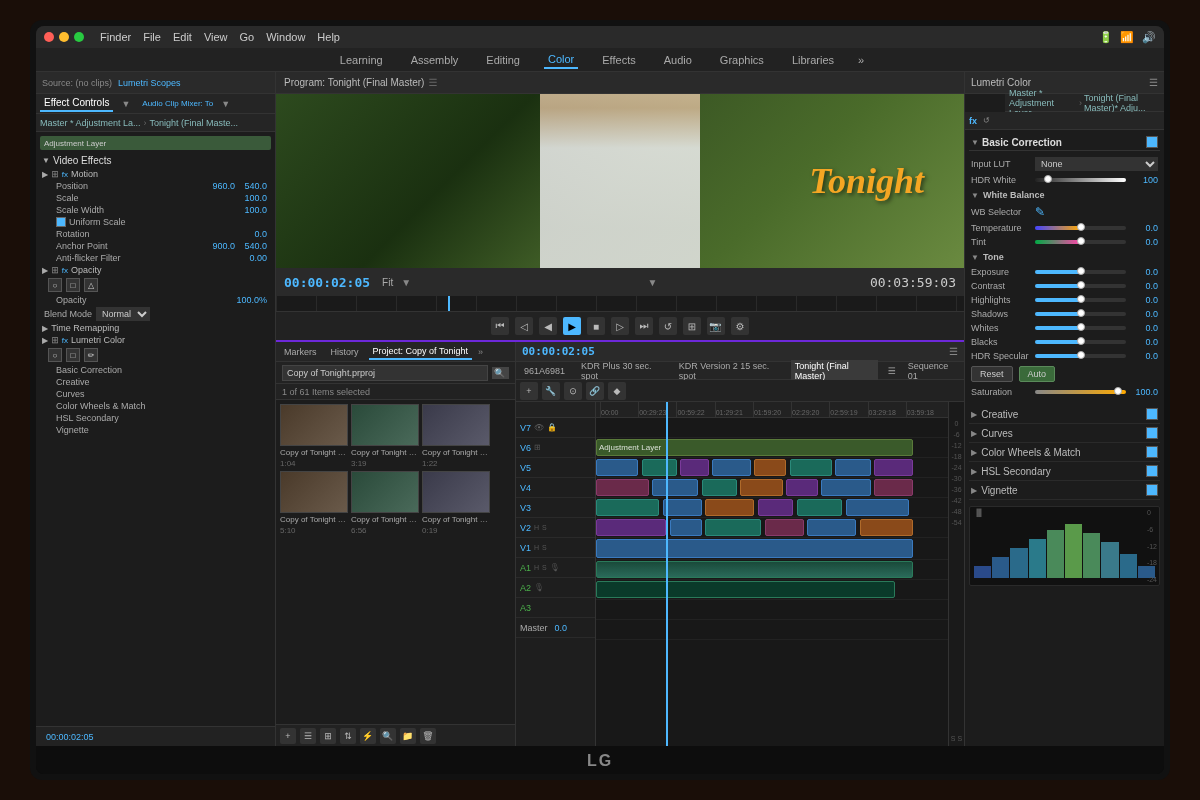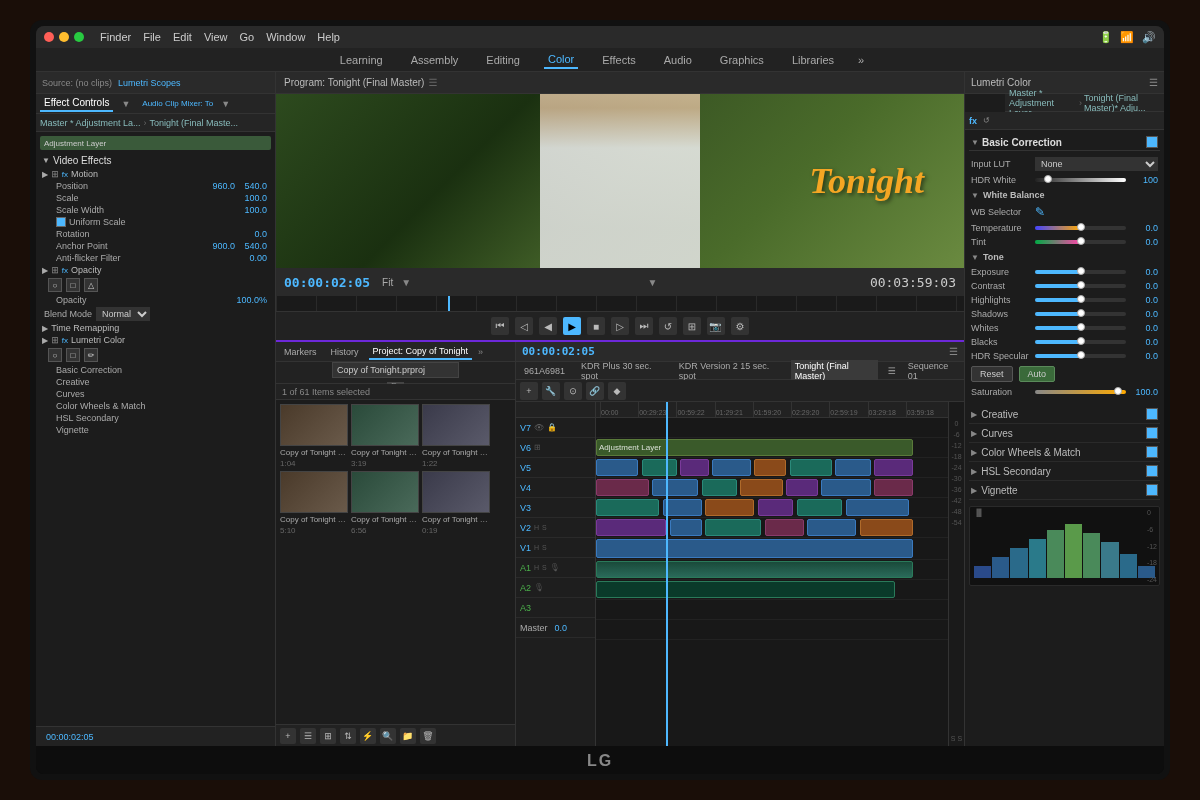--- a/index.html
+++ b/index.html
@@ -624,21 +624,20 @@
     .proj-tab { cursor: pointer; padding: 2px 4px; }
     .proj-tab.active { color: #fff; border-bottom: 2px solid #4db8ff; }
     .project-search {
       height: 22px;
       background: #222;
       display: flex;
       align-items: center;
       padding: 0 6px;
       gap: 4px;
       border-bottom: 1px solid #333;
-      flex-direction: column;
     }
     .search-input {
       flex: 1;
       background: #333;
       border: 1px solid #444;
       color: #ccc;
       font-size: 9px;
       padding: 2px 4px;
     }
     .project-info-bar {

